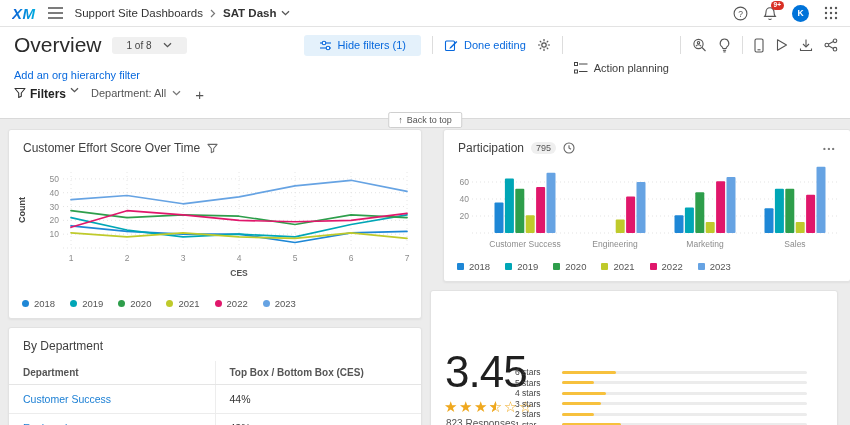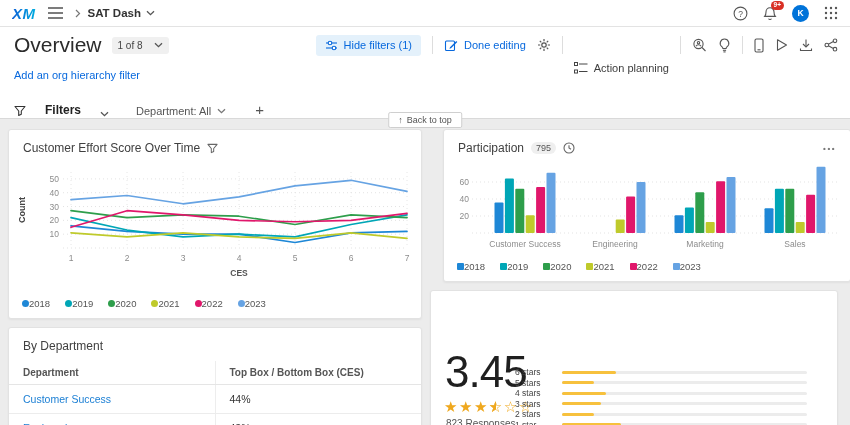--- a/index.html
+++ b/index.html
@@ -14,47 +14,47 @@
   .nav-right { margin-left:auto; display:flex; align-items:center; gap:15px; }
   .bell-wrap { position:relative; }
   .nav-badge { position:absolute; top:-5px; right:-7px; background:#D93025; color:#fff; font-size:6.5px; font-weight:bold; border-radius:7px; padding:1.5px 3px; line-height:1;}
   .avatar { width:17px; height:17px; border-radius:50%; background:#0073D9; color:#fff; font-size:8.5px; font-weight:bold; display:flex; align-items:center; justify-content:center; }
   .iconbtn { display:flex; align-items:center; cursor:pointer; }
 
   
   .header-block { position:absolute; top:27px; left:0; right:0; height:92px; background:#fff; border-bottom:1px solid #D9D9D9; z-index:5;}
   .pagebar { position:absolute; top:0; left:0; right:0; height:36px; display:flex; align-items:center; padding:0 12px 0 14px; gap:10px;}
   .page-title { font-size:21px; color:#2b2b2b; font-weight:400;text-align:right; }
-  .page-pill { display:flex; align-items:center; gap:11px; background:#F0F0F0; border-radius:3px; padding:3px 6px; font-size:10px; color:#444; cursor:pointer;}
+  .page-pill { display:flex; align-items:center; gap:11px; background:#F0F0F0; border-radius:3px; padding:3px 15px; font-size:10px; color:#444; cursor:pointer;}
   .bar-right { margin-left:auto; display:flex; align-items:center; gap:11px; }
-  .hide-filters { display:flex; align-items:center; gap:6px; background:#E4F1FB; border-radius:3px; padding:4px 9px; font-size:11px; color:#0768DD; cursor:pointer;}
+  .hide-filters { display:flex; align-items:center; gap:6px; background:#E4F1FB; border-radius:3px; padding:4px 15px; font-size:11px; color:#0768DD; cursor:pointer;}
   .blue-act { display:flex; align-items:center; gap:6px; font-size:11px; color:#0768DD; cursor:pointer;}
   .gray-act { display:flex; align-items:center; gap:6px; font-size:11px; color:#3d3d3d; cursor:pointer;margin-top:46px;}
   .vdiv { width:1px; height:18px; background:#DDD; }
   .org-row { position:absolute; top:38px; left:14px; height:20px; display:flex; align-items:center;}
   .org-link { font-size:11px; color:#0768DD; cursor:pointer;}
-  .filters-row { position:absolute; top:60px; left:14px; height:30px; display:flex; align-items:flex-end; gap:19px;}
+  .filters-row { position:absolute; top:60px; left:14px; height:30px; display:flex; align-items:flex-start; gap:4px;}
   .filters-label { font-size:12px; font-weight:bold; color:#222; }
   .dep-filter { margin-left:8px; display:flex; align-items:center; gap:6px; font-size:11px; color:#555; cursor:pointer;}
   .plus-btn { margin-left:10px; font-size:15px; color:#555; cursor:pointer; line-height:1;}
 
   
   .back-top { position:absolute; top:112px; left:50%; transform:translateX(-50%); background:#fff; border:1px solid #CFCFCF; border-radius:2px; padding:2px 9px; font-size:9px; color:#555; display:flex; gap:4px; align-items:center; z-index:8; cursor:pointer;}
 
   
   .card { position:absolute; background:#fff; border:1px solid #E2E2E2; border-radius:3px; box-shadow:0 1px 2px rgba(0,0,0,0.05); }
   #card-ces { left:8px; top:129px; width:414px; height:190px; }
   #card-part { left:443px; top:129px; width:408px; height:153px; }
   #card-dept { left:8px; top:327px; width:414px; height:130px; }
   #card-rating { left:430px; top:290px; width:408px; height:150px; }
   .card-head { display:flex; align-items:center; gap:7px; padding:11px 14px 2px; font-size:12px; color:#404040;}
   .badge-pill { background:#EFEFEF; border-radius:6px; padding:1px 5px; font-size:9px; color:#555;}
   .ellipsis { margin-left:auto; color:#777; font-size:8px; letter-spacing:1.5px; font-weight:bold; cursor:pointer;}
   .legend { position:absolute; left:13px; bottom:9px; display:flex; gap:15px; }
-  .lg-item { display:flex; align-items:center; font-size:9.5px; color:#555; cursor:pointer;}
+  .lg-item { display:flex; align-items:center; gap:5px; font-size:9.5px; color:#555; cursor:pointer;}
   .lg-sw { width:7px; height:7px; display:inline-block; }
   .lg-sw.dot { border-radius:50%; }
   .lg-sw.sq { border-radius:1px; }
   #ces-svg { position:absolute; left:0; top:30px; }
   #part-svg { position:absolute; left:0; top:27px; }
 
   
   .dept-table { width:100%; border-collapse:collapse; margin-top:6px; }
   .dept-table th { text-align:left; font-size:10px; color:#555; font-weight:bold; padding:6px 14px; border-bottom:1px solid #E5E5E5;}
   .dept-table th:last-child, .dept-table td:last-child { border-left:1px solid #EDEDED; width:50%; }
@@ -84,20 +84,21 @@
   <header class="topnav">
     <span class="logo">XM</span>
     <span class="iconbtn">
       <svg class="icon" width="15" height="12" viewBox="0 0 15 12" stroke="#444" stroke-width="1.4">
           <line x1="0" y1="1" x2="15" y2="1"></line>
           <line x1="0" y1="6" x2="15" y2="6"></line>
           <line x1="0" y1="11" x2="15" y2="11"></line>
         </svg>
     </span>
     <nav class="crumbs">
+      <span>Support Site Dashboards</span>
       <svg class="icon" width="6" height="9" viewBox="0 0 6 9" fill="none" stroke="#777" stroke-width="1.2">
           <path d="M1 1l3.5 3.5L1 8"></path>
         </svg>
       <span class="crumb-current">
         <span>SAT Dash</span>
         <svg class="icon" width="9" height="6" viewBox="0 0 9 6" fill="none" stroke="#555" stroke-width="1.3">
             <path d="M1 1.2l3.5 3.5L8 1.2"></path>
           </svg>
       </span>
     </nav>

